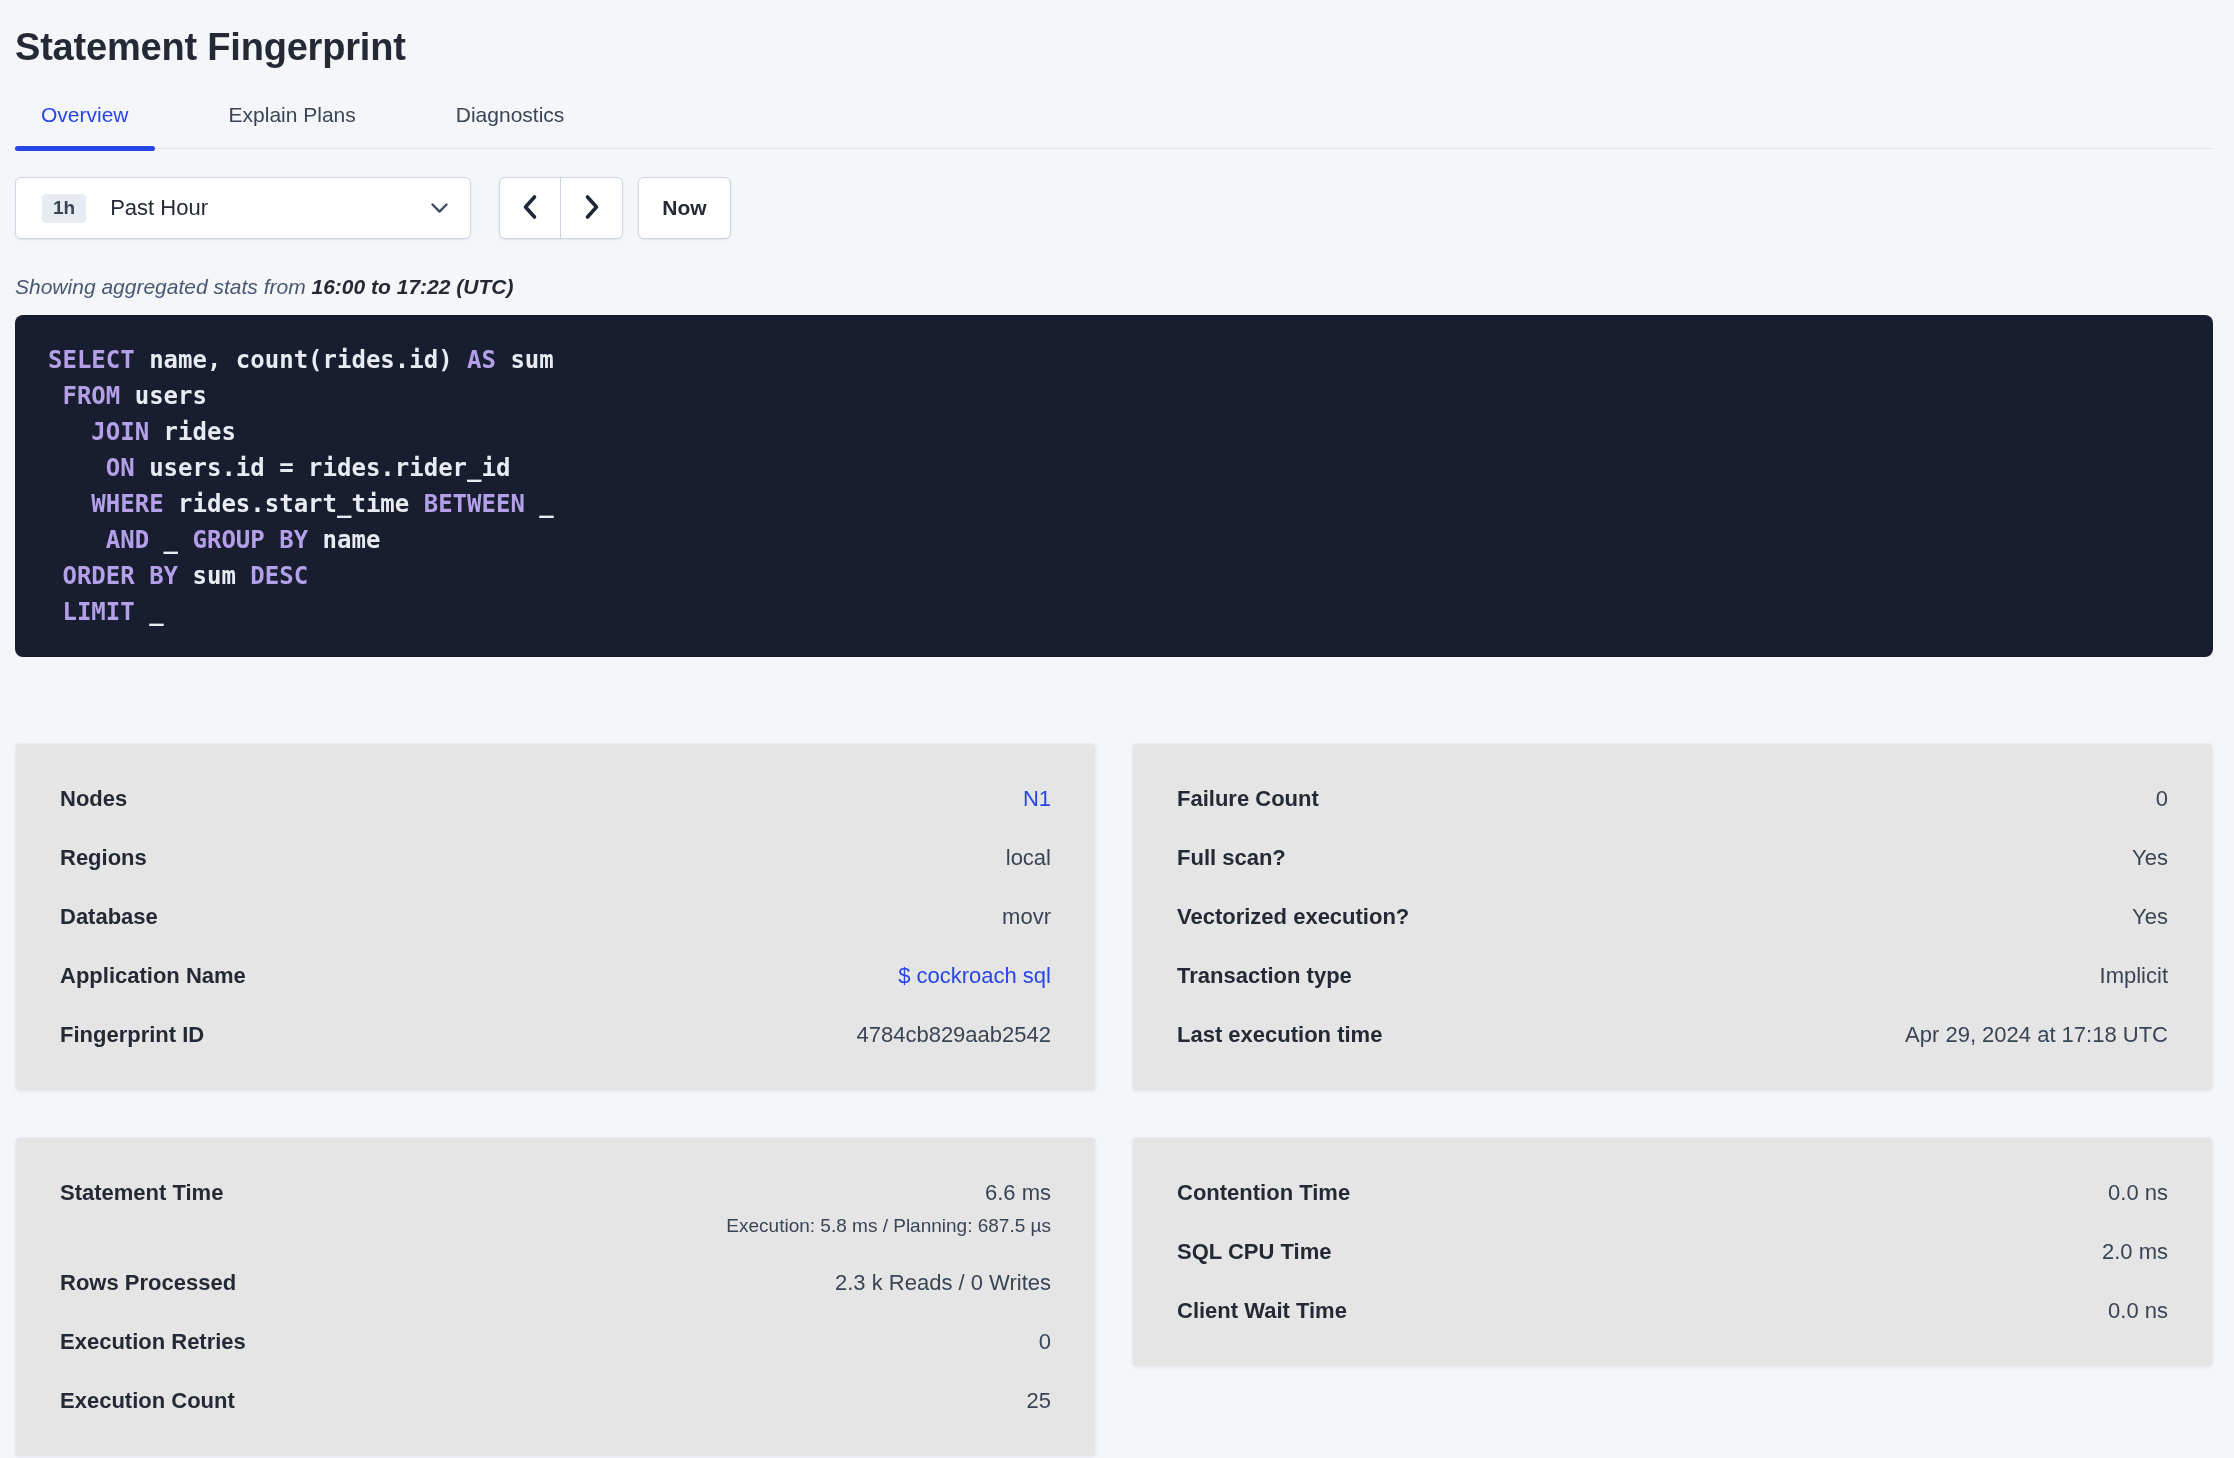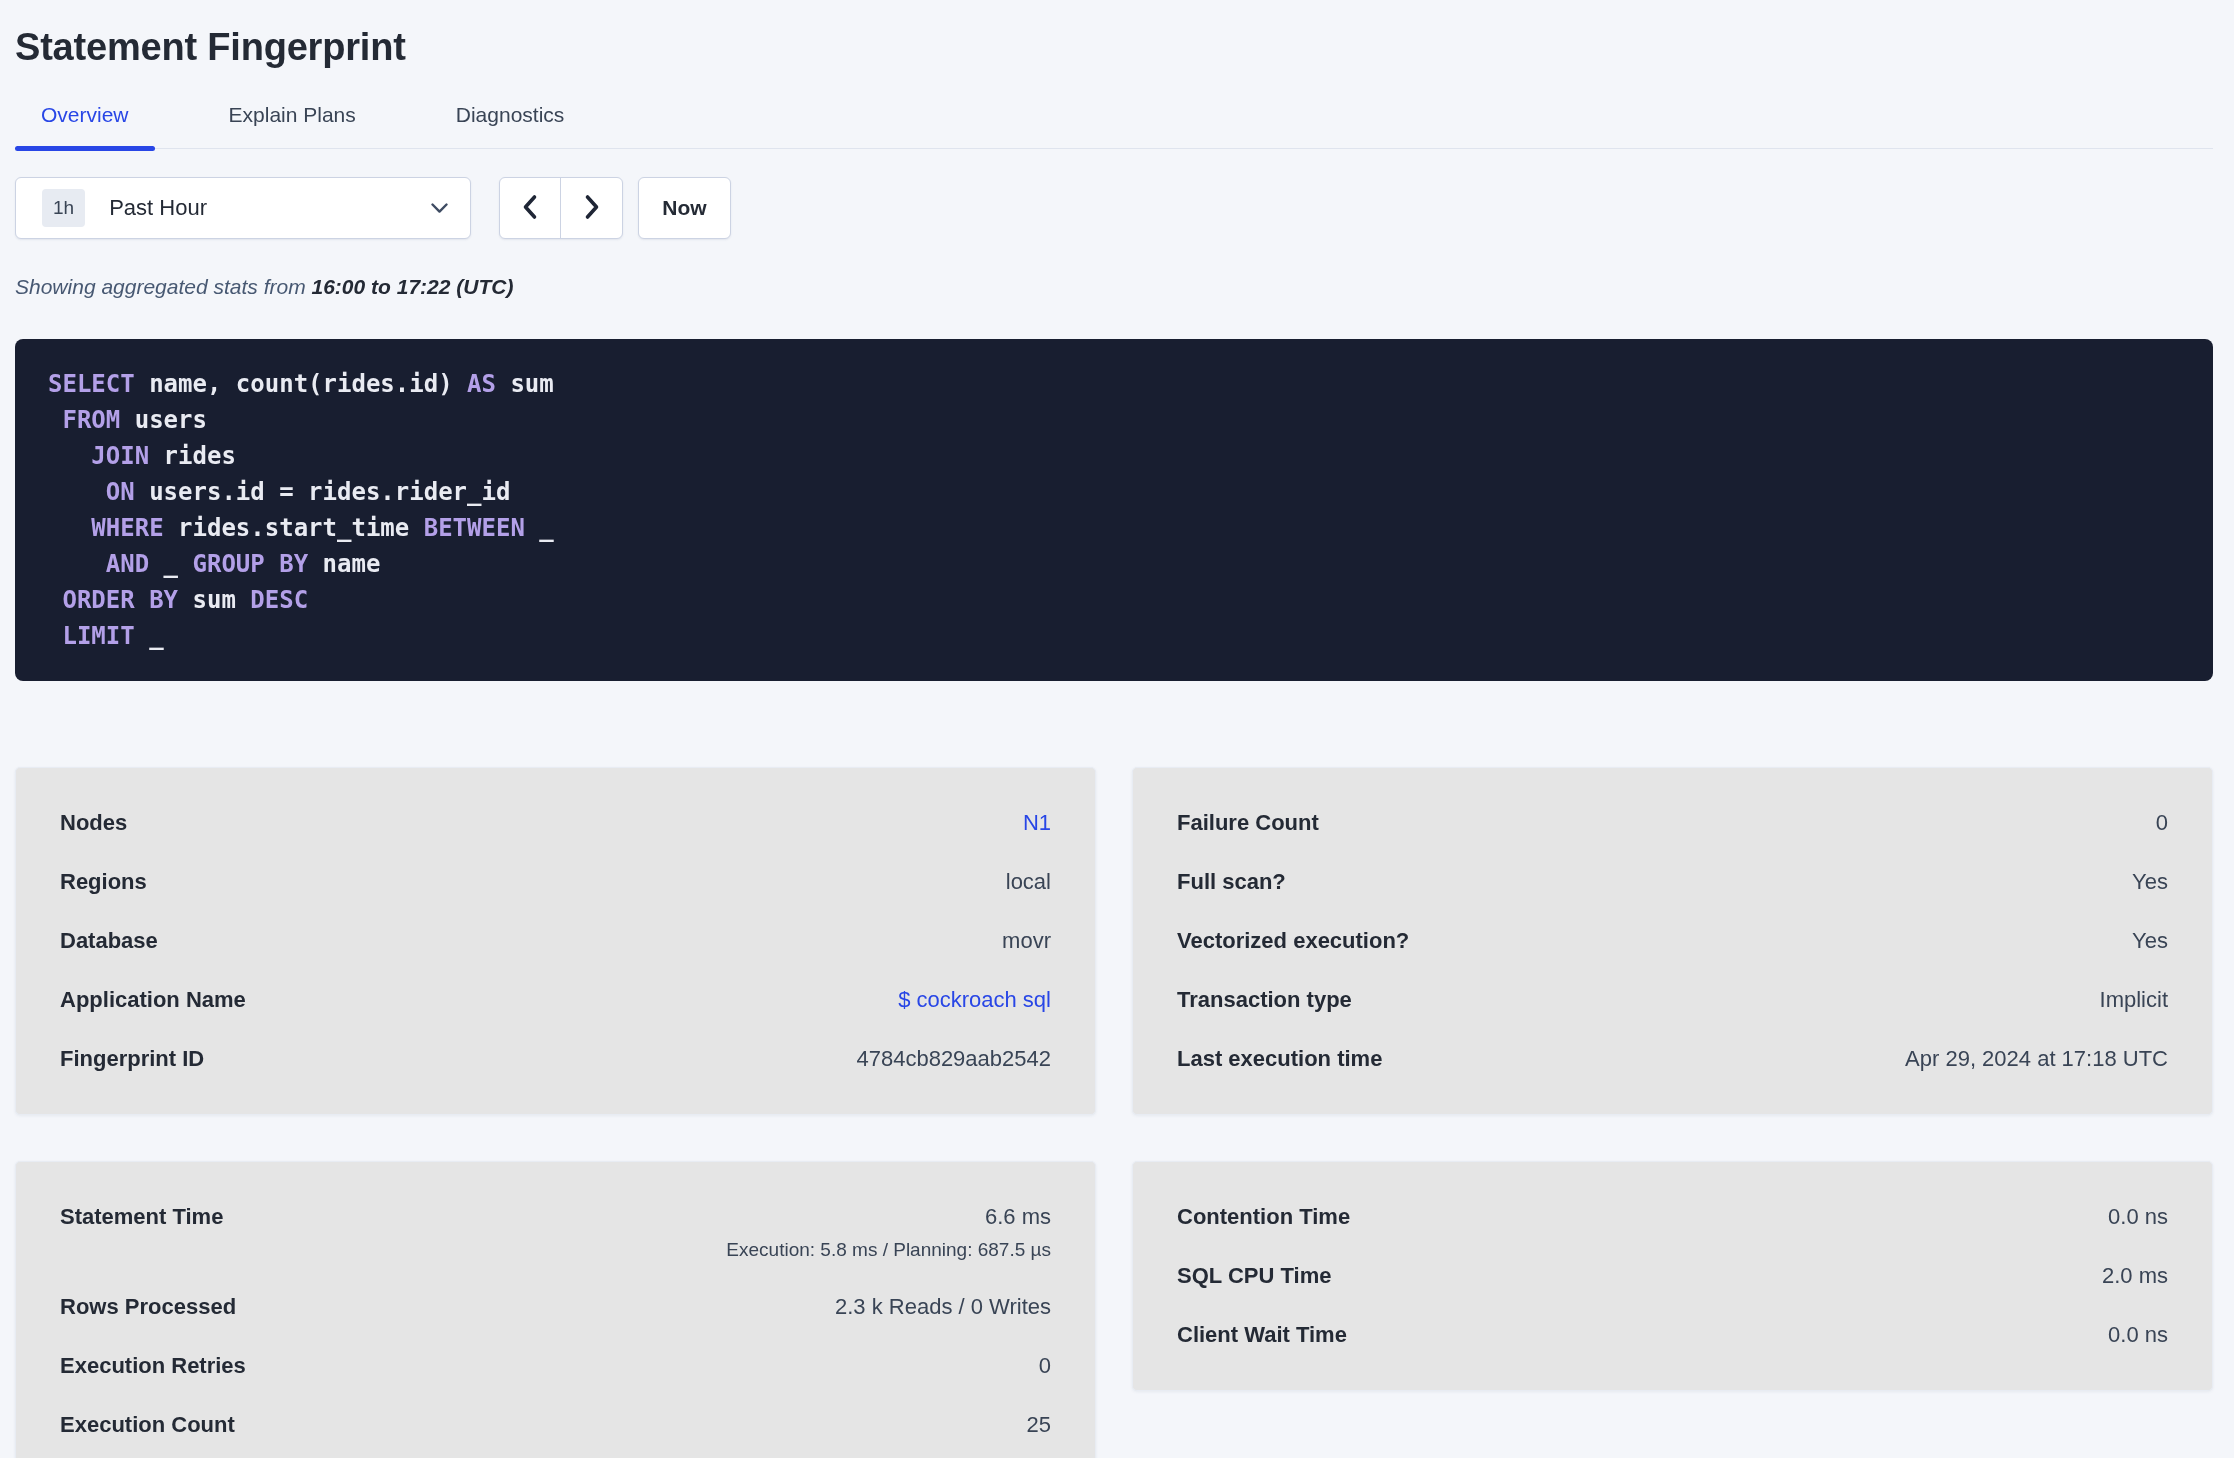--- a/index.html
+++ b/index.html
@@ -60,27 +60,27 @@
     display: flex;
     align-items: center;
     padding: 0 22px 0 26px;
     cursor: pointer;
     font-family: inherit;
   }
   .range-badge {
     display: inline-flex;
     align-items: center;
     justify-content: center;
-    height: 38px;
+    height: 29px;
     padding: 0 11px;
     margin-right: 24px;
     background: #e7ebf2;
     border-radius: 4px;
     font-size: 19px;
-    font-weight: 400;
+    font-weight: 700;
     color: #394455;
   }
   .range-label { font-size: 22px; color: #242a35; }
   .dd-chevron { margin-left: auto; display: flex; align-items: center; }
 
   .pager {
     display: flex;
     margin-left: 28px;
     overflow: hidden;
     padding: 0;
@@ -106,21 +106,21 @@
     cursor: pointer;
     font-family: inherit;
   }
 
   
   .stats-line { margin-top: 36px; font-size: 21px; color: #475872; font-style: italic; }
   .stats-line b { color: #242a35; font-weight: 700; }
 
   
   .sql-box {
-    margin-top: 40px;
+    margin-top: 16px;
     background: var(--sql-bg, #181e30);
     border-radius: 8px;
     padding: 27px 30px 27px 33px;
   }
   .sql-line {
     font-family: "DejaVu Sans Mono", "Liberation Mono", monospace;
     font-weight: 700;
     font-size: 24px;
     line-height: 36px;
     white-space: pre;

